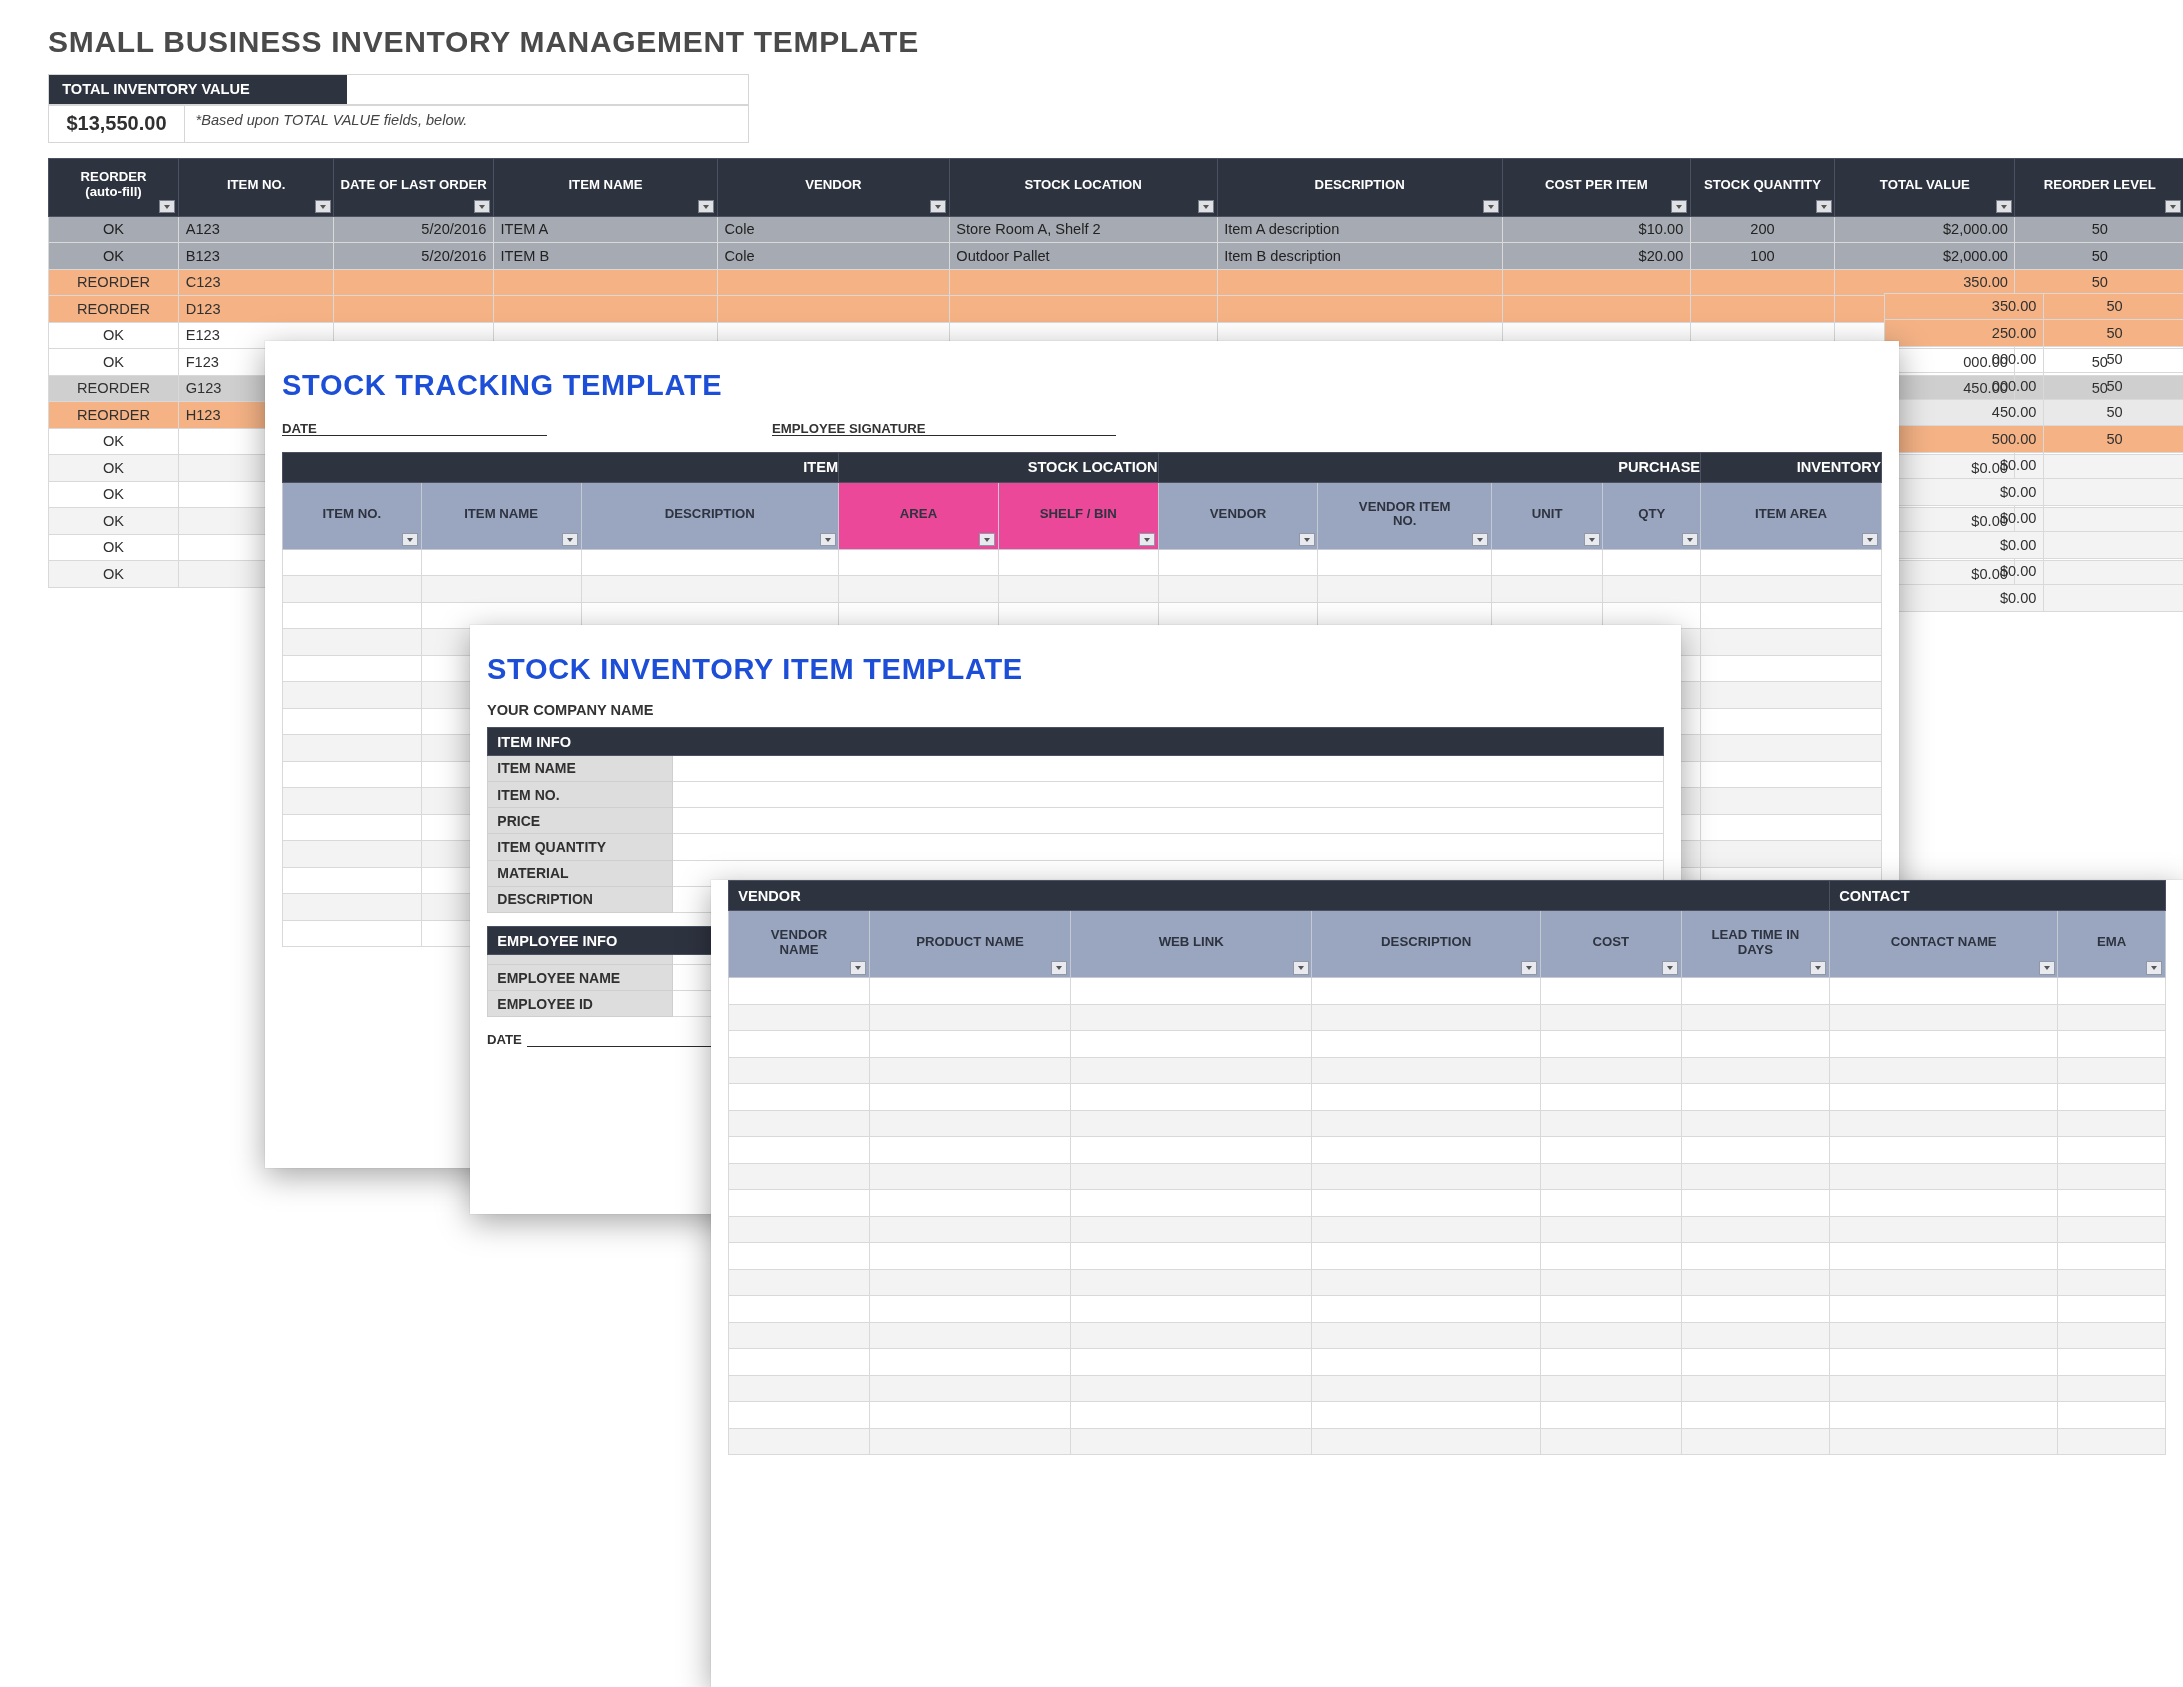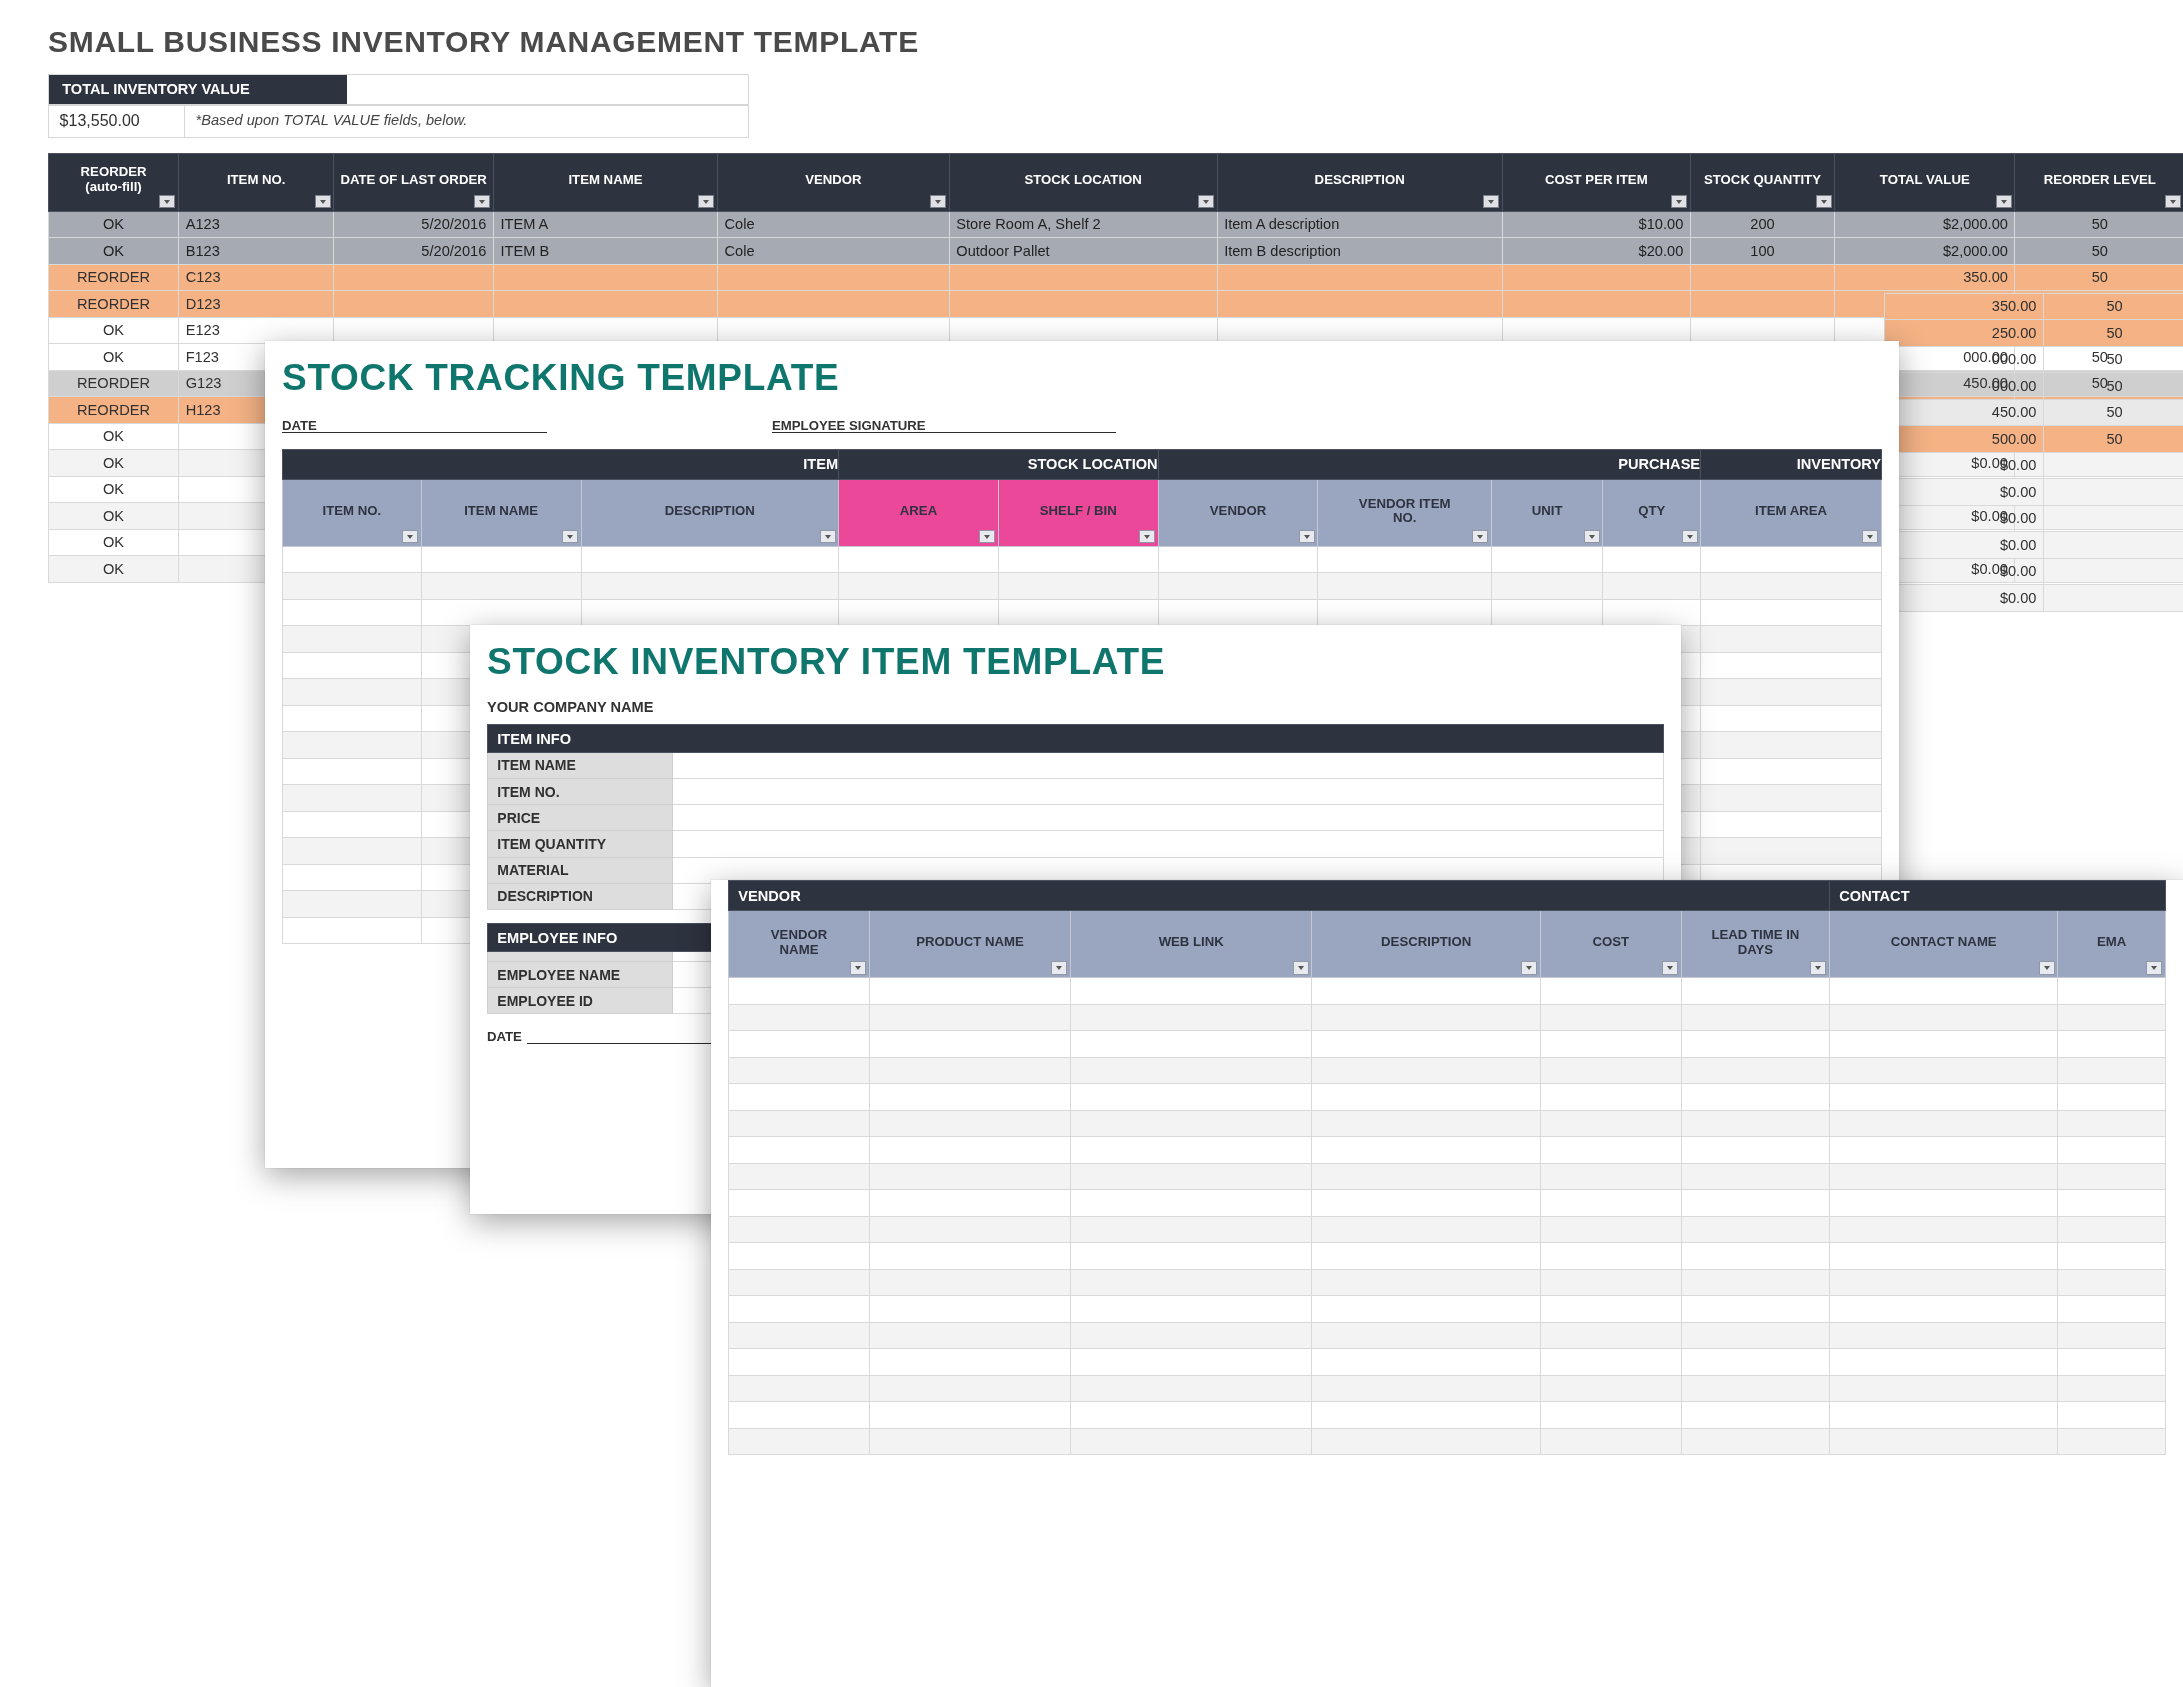--- a/index.html
+++ b/index.html
@@ -18,39 +18,40 @@
     box-shadow: 0 8px 30px rgba(0,0,0,.35), 0 0 0 0.7px rgba(0,0,0,.05);
   }
   .title {
     font-size: 30px;
     font-weight: 700;
     letter-spacing: 0.7px;
     color: #4a4a4a;
     padding: 18.5px 0 14.6px 0;
   }
   .subtitle {
-    font-size: 37px;
+    font-size: 29px;
     font-weight: 700;
     letter-spacing: 0.7px;
-    color: #0f766e;
+    color: #1d4ed8;
     padding: 16px 0 16px 0;
+    margin-top: 12px;
   }
 
   
   #sheet-mgmt { left: 48px; top: 6.6px; right: 0; width: 2137px; height: 1680px; box-shadow:none; }
   #sheet-mgmt .inv-val-band {
     display:flex; border:0.7px solid #d6d6d6; width:701px;
   }
   #sheet-mgmt .inv-val-head {
     background:#2e3340; color:#fff; font-weight:700; font-size:14.6px;
     padding:6.6px 13.2px; width:298px;
   }
   #sheet-mgmt .inv-val-row { display:flex; border:0.7px solid #d6d6d6; width:701px; }
   #sheet-mgmt .inv-val-amount {
-    font-weight:400; font-size:16px; padding:6.6px 10.6px; width:136px; border-right:0.7px solid #d6d6d6;
+    font-weight:700; font-size:20px; padding:6.6px 10.6px; width:136px; border-right:0.7px solid #d6d6d6;text-align:center;
   }
   #sheet-mgmt .inv-val-note {
     font-style:italic; font-size:14.6px; padding:6.6px 10.6px; color:#444;
   }
 
   table.inv { border-collapse: collapse; width: 100%; table-layout: fixed; margin-top: 14.6px; }
   table.inv th {
     background:#2e3340; color:#fff; font-weight:700; font-size:13.2px;
     padding:10.6px 4px 16px 4px; border:0.7px solid #4b5160; text-align:center;
     position:relative; line-height:1.15;

